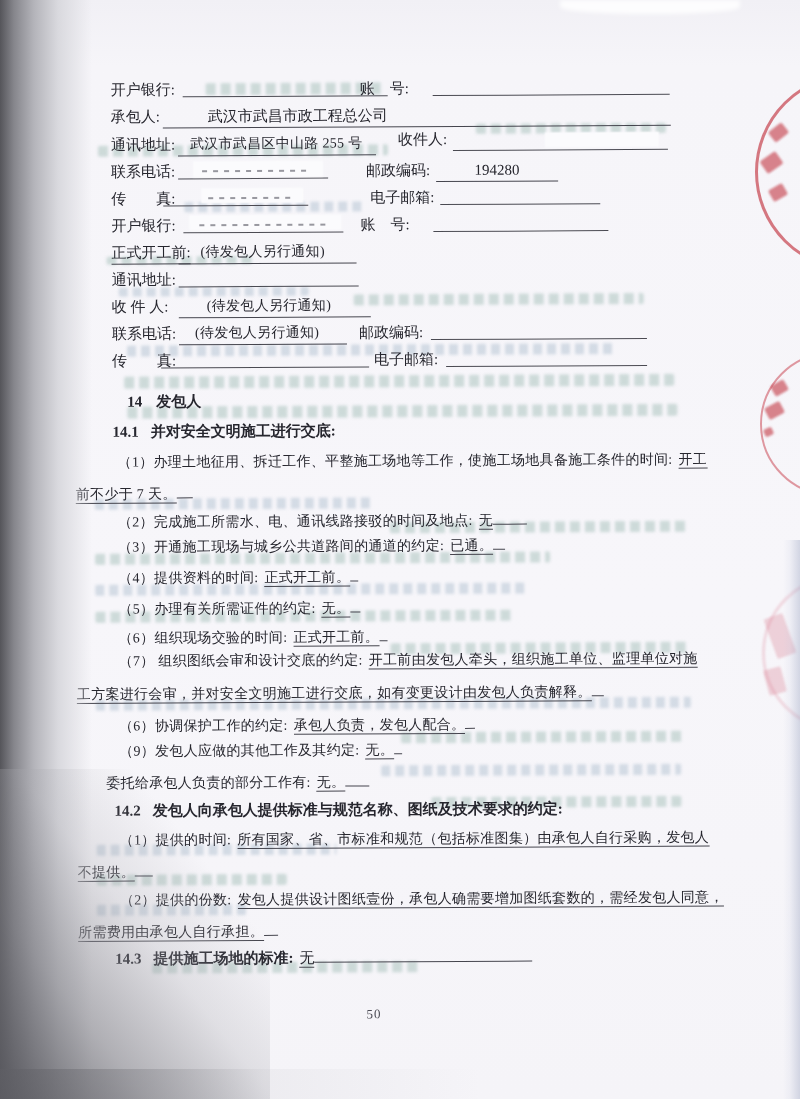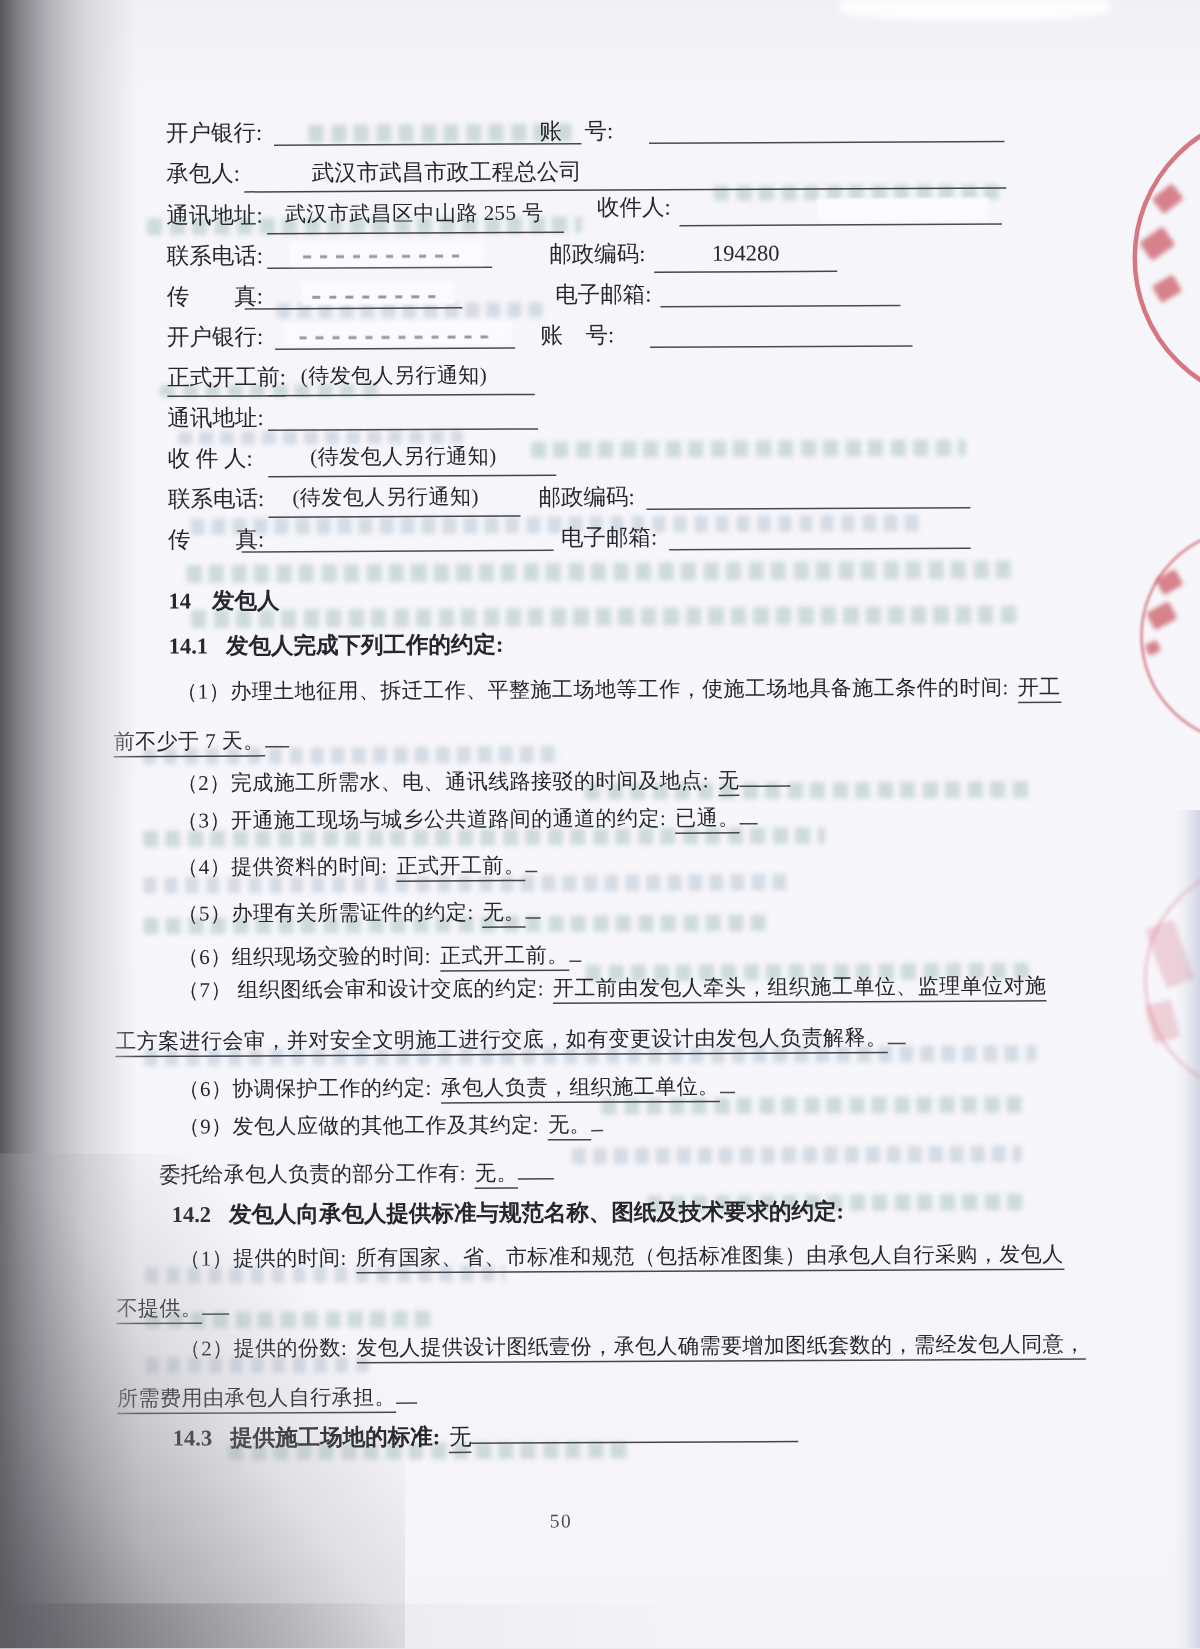--- a/index.html
+++ b/index.html
@@ -120,41 +120,41 @@
     <div class="line" style="left:113px;top:324px;">联系电话:</div>
     <div class="line sm" style="left:180px;top:324px;"><span class="uv" style="width:168px;padding-left:16px;">(待发包人另行通知)</span></div>
     <div class="line" style="left:360px;top:324px;">邮政编码:</div>
     <div class="fl" style="left:432px;top:341px;width:216px;"></div>
 
     <div class="line" style="left:113px;top:351px;">传　　真:</div>
     <div class="fl" style="left:162px;top:368px;width:208px;"></div>
     <div class="line" style="left:375px;top:351px;">电子邮箱:</div>
     <div class="fl" style="left:447px;top:368px;width:201px;"></div>
 
-    <div class="line b" style="left:113px;top:392px;"><span>14</span><span style="margin-left:14px;">发包人</span></div>
+    <div class="line b" style="left:128px;top:392px;"><span>14</span><span style="margin-left:14px;">发包人</span></div>
 
-    <div class="line b" style="left:113px;top:422px;"><span>14.1</span><span style="margin-left:12px;">发包人完成下列工作的约定:</span></div>
+    <div class="line b" style="left:113px;top:422px;"><span>14.1</span><span style="margin-left:12px;">并对安全文明施工进行交底:</span></div>
 
     <div class="line sm" style="left:118px;top:453px;"><span>（1）办理土地征用、拆迁工作、平整施工场地等工作，使施工场地具备施工条件的时间:</span><span class="u gap">开工</span></div>
     <div class="line sm" style="left:76px;top:483px;"><span class="u">前不少于 7 天。</span><span class="ext" style="width:16px;"></span></div>
 
     <div class="line sm" style="left:118px;top:511px;"><span>（2）完成施工所需水、电、通讯线路接驳的时间及地点:</span><span class="u gap">无</span><span class="ext" style="width:34px;"></span></div>
 
     <div class="line sm" style="left:118px;top:536px;"><span>（3）开通施工现场与城乡公共道路间的通道的约定:</span><span class="u gap">已通。</span><span class="ext" style="width:12px;"></span></div>
 
     <div class="line sm" style="left:118px;top:567px;"><span>（4）提供资料的时间:</span><span class="u gap">正式开工前。</span><span class="ext" style="width:8px;"></span></div>
 
     <div class="line sm" style="left:118px;top:598px;"><span>（5）办理有关所需证件的约定:</span><span class="u gap">无。</span><span class="ext" style="width:10px;"></span></div>
 
     <div class="line sm" style="left:118px;top:627px;"><span>（6）组织现场交验的时间:</span><span class="u gap">正式开工前。</span><span class="ext" style="width:8px;"></span></div>
 
     <div class="line sm" style="left:118px;top:652px;"><span>（7） 组织图纸会审和设计交底的约定:</span><span class="u gap">开工前由发包人牵头，组织施工单位、监理单位对施</span></div>
     <div class="line sm" style="left:76px;top:683px;"><span class="u">工方案进行会审，并对安全文明施工进行交底，如有变更设计由发包人负责解释。</span><span class="ext" style="width:12px;"></span></div>
 
-    <div class="line sm" style="left:118px;top:715px;"><span>（6）协调保护工作的约定:</span><span class="u gap">承包人负责，组织施工单位。</span><span class="ext" style="width:10px;"></span></div>
+    <div class="line sm" style="left:118px;top:715px;"><span>（6）协调保护工作的约定:</span><span class="u gap">承包人负责，发包人配合。</span><span class="ext" style="width:10px;"></span></div>
 
     <div class="line sm" style="left:118px;top:740px;"><span>（9）发包人应做的其他工作及其约定:</span><span class="u gap">无。</span><span class="ext" style="width:8px;"></span></div>
 
     <div class="line sm" style="left:105px;top:772px;"><span>委托给承包人负责的部分工作有:</span><span class="u gap">无。</span><span class="ext" style="width:24px;"></span></div>
 
     <div class="line b" style="left:113px;top:801px;"><span>14.2</span><span style="margin-left:12px;">发包人向承包人提供标准与规范名称、图纸及技术要求的约定:</span></div>
 
     <div class="line sm" style="left:118px;top:831px;"><span>（1）提供的时间:</span><span class="u gap">所有国家、省、市标准和规范（包括标准图集）由承包人自行采购，发包人</span></div>
     <div class="line sm" style="left:76px;top:861px;"><span class="u">不提供。</span><span class="ext" style="width:18px;"></span></div>
 

